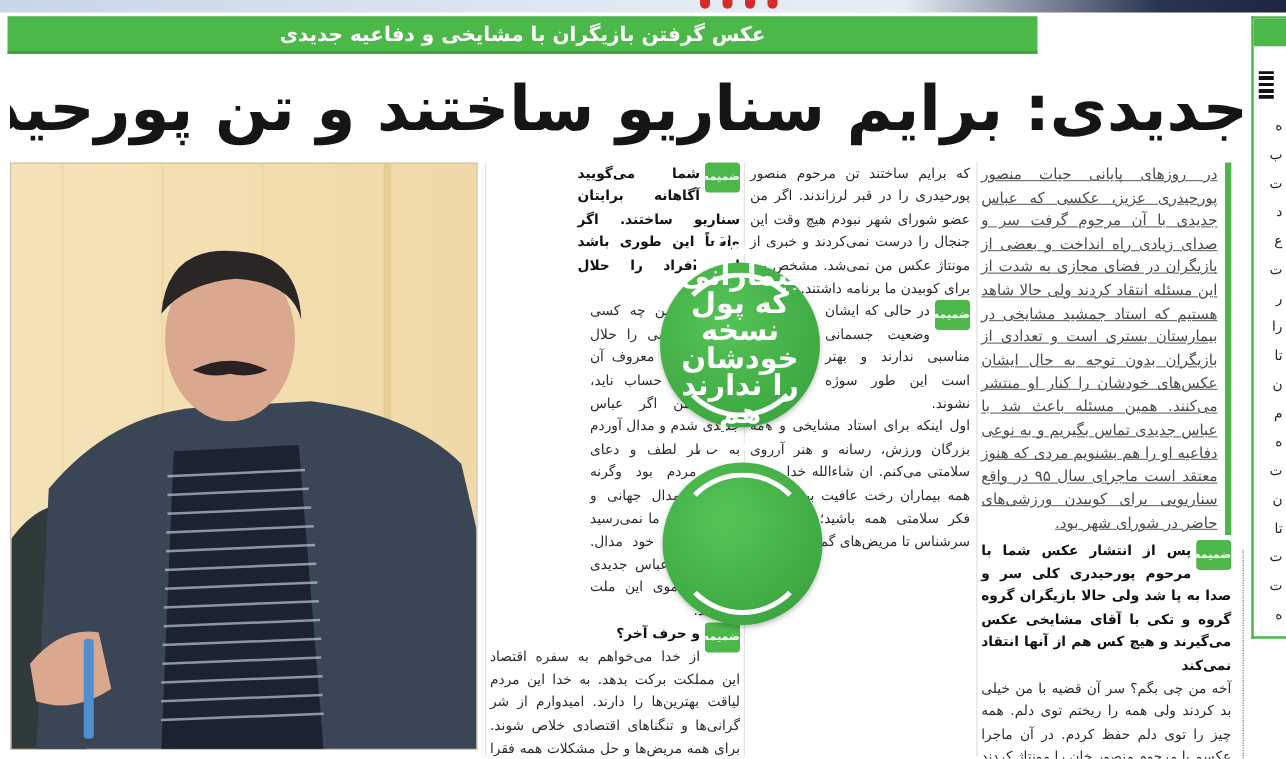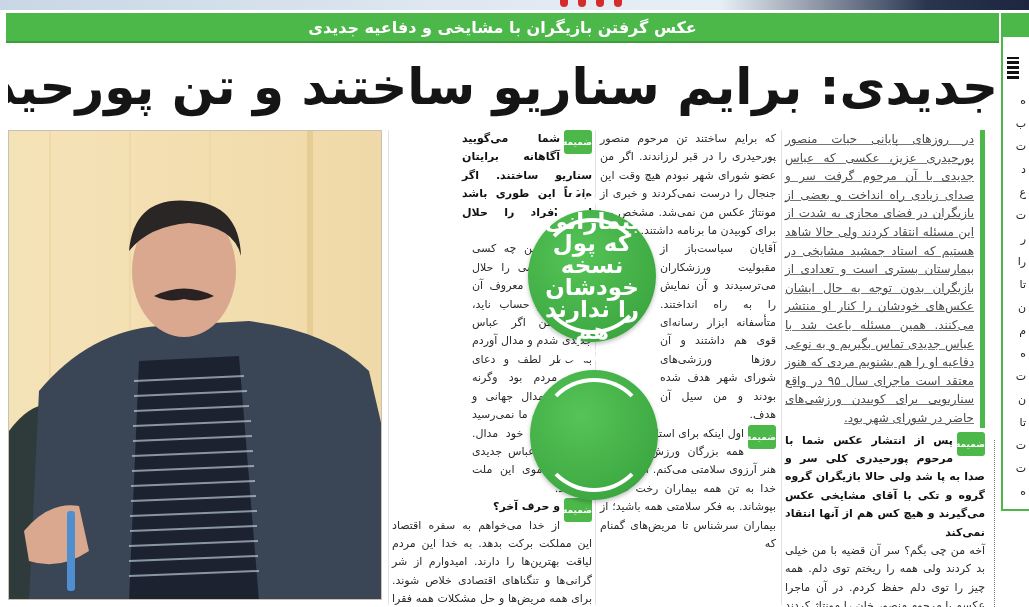--- a/index.html
+++ b/index.html
@@ -4,21 +4,21 @@
 <style>
   * { box-sizing: border-box; margin: 0; padding: 0; }
   html, body { width: 1029px; height: 607px; overflow: hidden; background: #ffffff; }
   body { position: relative; font-family: "DejaVu Sans", sans-serif; color: #1a1a1a; }
 
   .top-strip { position: absolute; left: 0; top: 0; width: 1029px; height: 10px;
     background: linear-gradient(90deg, #c9d6e6 0%, #dfe8f2 45%, #e8eef5 70%, #2a3550 90%, #1d2540 100%); }
   .top-strip .dots { position: absolute; left: 560px; top: 0; height: 8px; display: flex; gap: 10px; }
   .top-strip .dots span { width: 8px; height: 7px; background: #d42b2b; border-radius: 0 0 4px 4px; display: block; }
 
-  .kicker { position: absolute; left: 6px; top: 13px; width: 993px; height: 30px;
+  .kicker { position: absolute; left: 6px; top: 13px; width: 824px; height: 30px;
     background: #4cb84a; color: #ffffff; font-weight: bold; font-size: 16px;
     display: flex; align-items: center; justify-content: center; direction: rtl; border-bottom: 2px solid #3d9e3b; }
 
   .headline { position: absolute; left: 8px; top: 48px; width: 990px; height: 78px;
     font-family: "DejaVu Sans", sans-serif; font-weight: bold; font-size: 50px; line-height: 78px;
     color: #151515; direction: rtl; text-align: center; letter-spacing: -2px; white-space: nowrap; overflow: hidden; }
 
   .photo { position: absolute; left: 8px; top: 130px; width: 374px; height: 470px;
     border: 1px solid #c9c2b3; background: #f3e6c5; overflow: hidden; }
 
@@ -119,24 +119,24 @@
   <p class="intro"><span class="ul">در روزهای پایانی حیات منصور پورحیدری عزیز، عکسی که عباس جدیدی با آن مرحوم گرفت سر و صدای زیادی راه انداخت و بعضی از بازیگران در فضای مجازی به شدت از این مسئله انتقاد کردند ولی حالا شاهد هستیم که استاد جمشید مشایخی در بیمارستان بستری است و تعدادی از بازیگران بدون توجه به حال ایشان عکس‌های خودشان را کنار او منتشر می‌کنند. همین مسئله باعث شد با عباس جدیدی تماس بگیریم و به نوعی دفاعیه او را هم بشنویم مردی که هنوز معتقد است ماجرای سال ۹۵ در واقع سناریویی برای کوبیدن ورزشی‌های حاضر در شورای شهر بود.</span></p>
   <p class="q" style="margin-top:4px">
     <span class="badge">ضمیمه ورزشی</span>
     <span>پس از انتشار عکس شما با مرحوم پورحیدری کلی سر و صدا به پا شد ولی حالا بازیگران گروه گروه و تکی با آقای مشایخی عکس می‌گیرند و هیچ کس هم از آنها انتقاد نمی‌کند</span>
   </p>
   <p>آخه من چی بگم؟ سر آن قضیه با من خیلی بد کردند ولی همه را ریختم توی دلم. همه چیز را توی دلم حفظ کردم. در آن ماجرا عکسم با مرحوم منصور خان را مونتاژ کردند و هدف هم داشتند متأسفانه به هدفشان هم رسیدند. آنها می‌خواستند ورزشی‌های حاضر در شورای شهر را بکوبند چون از حضور و محبوبیت ورزشکاران در این عرصه واهمه داشتند من که همه را توی دلم ریختم ولی با آن ماجراهایی</p>
 </div>
 
 <div class="col col-b">
   <p style="padding-left:0">که برایم ساختند تن مرحوم منصور پورحیدری را در قبر لرزاندند. اگر من عضو شورای شهر نبودم هیچ وقت این جنجال را درست نمی‌کردند و خبری از مونتاژ عکس من نمی‌شد. مشخص بود برای کوبیدن ما برنامه داشتند.</p>
-  <p style="padding-left:60px">آقایان سیاست‌باز از مقبولیت ورزشکاران می‌ترسیدند و آن نمایش را به راه انداختند. متأسفانه ابزار رسانه‌ای قوی هم داشتند و آن روزها ورزشی‌های شورای شهر هدف شده بودند و من سیل آن هدف.</p>
   <p class="q" style="padding-left:60px">
     <span class="badge">ضمیمه ورزشی</span>
   </p>
+  <p style="padding-left:60px">در حالی که ایشان وضعیت جسمانی مناسبی ندارند و بهتر است این طور سوژه نشوند.</p>
   <p>اول اینکه برای استاد مشایخی و همه بزرگان ورزش، رسانه و هنر آرزوی سلامتی می‌کنم. ان شاءالله خدا به تن همه بیماران رخت عافیت بپوشاند. به فکر سلامتی همه باشید؛ از بیماران سرشناس تا مریض‌های گمنام که</p>
 </div>
 
 <div class="col col-c">
   <p class="q" style="padding-left:70px">
     <span class="badge">ضمیمه ورزشی</span>
     <span>شما می‌گویید آگاهانه برایتان سناریو ساختند. اگر واقعاً این طوری باشد این افراد را حلال کرده‌اید؟</span>
   </p>
   <p style="padding-left:80px">حلال؟ آقا من چه کسی باشم که کسی را حلال کنم؟ به قول معروف آن ذره که در حساب ناید، ماییم. من اگر عباس جدیدی شدم و مدال آوردم به خاطر لطف و دعای همین مردم بود وگرنه حتی بند مدال جهانی و المپیک هم به ما نمی‌رسید چه برسد به خود مدال. صد تا مثل عباس جدیدی فدای تار موی این ملت غیرتمند.</p>
   <p class="q" style="padding-left:80px">

